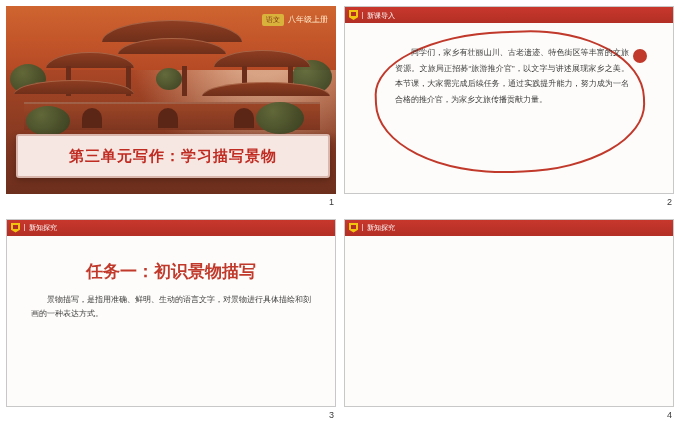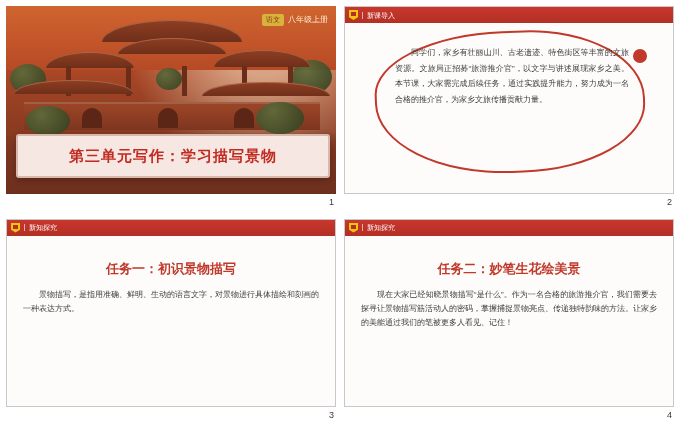--- a/index.html
+++ b/index.html
@@ -183,31 +183,31 @@
     line-height: 1;
   }
   .cs-body {
     flex: 1;
     position: relative;
     padding: 10px 16px;
   }
   .cs-heading {
     text-align: center;
     color: #c0392b;
-    font-size: 13px;
+    font-size: 17px;
     font-weight: bold;
     margin: 14px 0 10px 0;
   }
   .cs-para {
     color: #3b3b3b;
     font-size: 8px;
     line-height: 1.75;
     text-align: justify;
     text-indent: 16px;
-    margin: 0;
+    margin: 8px;
   }
 
   
   .s2-body { padding: 4px 20px; }
   .s2-ring {
     position: absolute;
     left: 30px;
     top: 8px;
     width: 266px;
     height: 138px;
@@ -307,21 +307,17 @@
     </div>
     <div class="slide-num">3</div>
   </div>
 
   <div class="slide-cell">
     <div class="slide content-slide">
       <div class="cs-topbar">
         <span class="cs-mark"></span>
         <span class="cs-label">新知探究</span>
       </div>
-      <div class="cs-body">
-        <div class="cs-heading">任务二：妙笔生花绘美景</div>
-        <p class="cs-para">现在大家已经知晓景物描写“是什么”。作为一名合格的旅游推介官，我们需要去探寻让景物描写筋活动人的密码，掌握捕捉景物亮点、传递独特韵味的方法。让家乡的美能通过我们的笔被更多人看见、记住！</p>
-      </div>
     </div>
     <div class="slide-num">4</div>
   </div>
 
 </div>
 
 </body></html>

